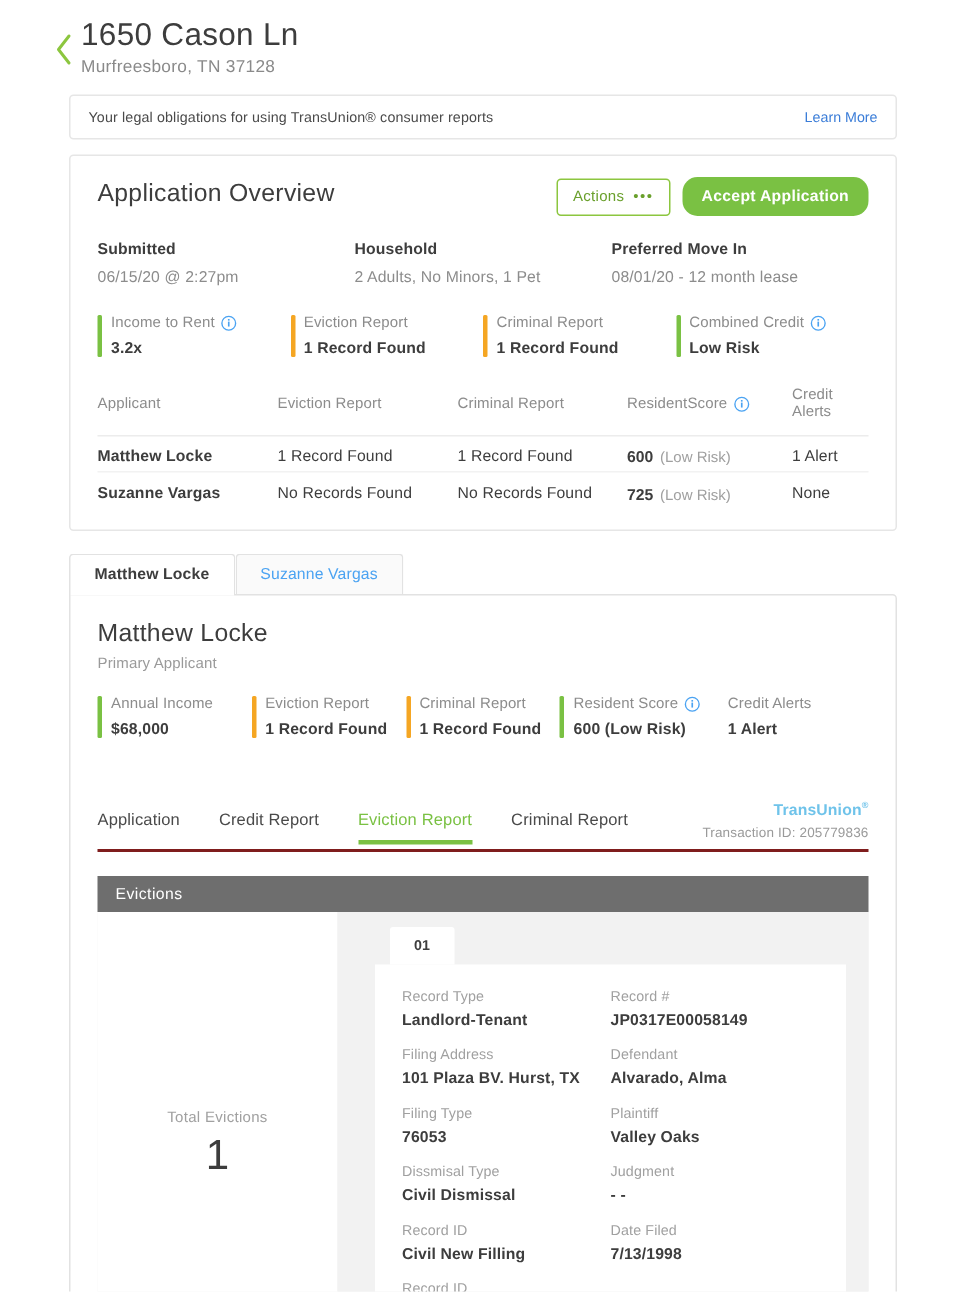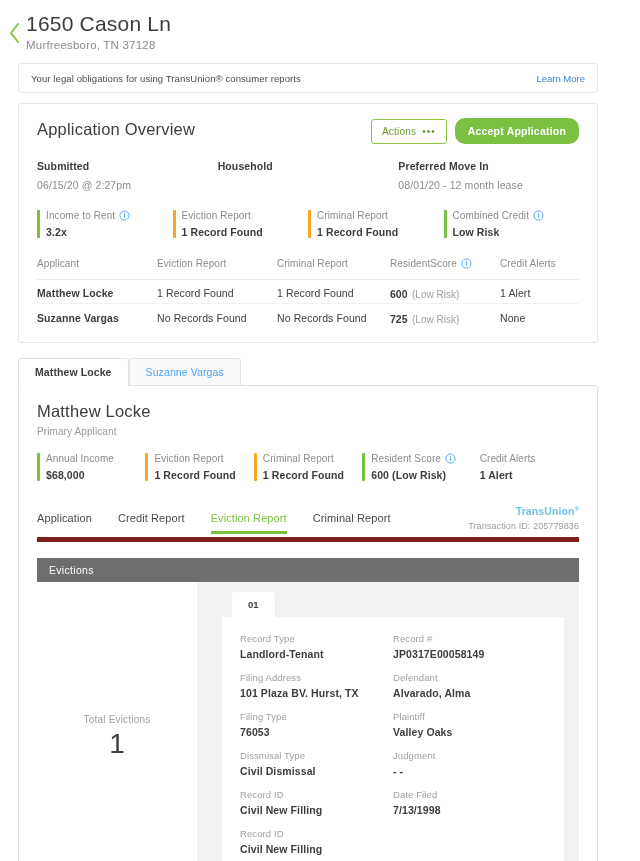--- a/index.html
+++ b/index.html
@@ -3,21 +3,21 @@
 <meta charset="utf-8">
 <style>
   * { box-sizing: border-box; margin: 0; padding: 0; }
   html, body {
     width: 640px; height: 861px;
     background: #ffffff;
     font-family: "Liberation Sans", sans-serif;
     color: #333;
     overflow: hidden;
   }
-  .page { width: 616px; height: 861px; position: relative; background:#fff; }
+  .page { width: 616px; height: 861px; position: relative; background:#fff;padding-left:28px; }
 
   
   .hdr { display:flex; align-items:flex-start; padding: 12px 0 0 6px; }
   .back-chevron {
     width:16px; height:26px; position:relative; flex:0 0 16px;
     margin-top:8px;
   }
   .back-chevron svg { display:block; }
   .hdr-text { margin-left: 4px; }
   .hdr-title { font-size: 21px; font-weight: 400; color:#3d3d3d; letter-spacing:.2px; line-height:24px; }
@@ -95,21 +95,21 @@
   
   .acard {
     margin: 0 18px 0 18px; border:1px solid #e2e2e2; background:#fff;
     padding: 16px 18px 0 18px; border-radius:0 3px 0 0;
     height: 503px; overflow:hidden; position:relative;
   }
   .aname { font-size:16.5px; color:#3d3d3d; letter-spacing:.2px;}
   .arole { font-size:10px; color:#9a9a9a; margin-top:5px; letter-spacing:.1px;}
 
   
-  .rtabs { display:flex; align-items:center; margin-top:20px; border-bottom:5px solid #7f1d1d; position:relative; }
+  .rtabs { display:flex; align-items:center; margin-top:38px; border-bottom:2px solid #7f1d1d; position:relative; }
   .rtab {
     font-size:11px; color:#4a4a4a; padding:6px 0 9px 0; margin-right:26px;
     cursor:pointer; position:relative; letter-spacing:.1px;
   }
   .rtab.active { color:#7ac143; }
   .rtab.active:after {
     content:""; position:absolute; left:0; right:0; bottom:-1px; height:2.5px; background:#7ac143;
   }
   .tu-block { margin-left:auto; text-align:right; padding-bottom:6px;}
   .tu-logo { font-size:10.5px; color:#6fc3ea; font-weight:bold; letter-spacing:.1px; position:relative; display:inline-block;}
@@ -176,20 +176,21 @@
       </div>
     </div>
 
     <div class="sum-row" id="summary-row">
         <div class="sum-col">
           <div class="sum-lbl">Submitted</div>
           <div class="sum-val">06/15/20 @ 2:27pm</div>
         </div>
         <div class="sum-col">
           <div class="sum-lbl">Household</div>
+          <div class="sum-val">2 Adults, No Minors, 1 Pet</div>
         </div>
         <div class="sum-col">
           <div class="sum-lbl">Preferred Move In</div>
           <div class="sum-val">08/01/20 - 12 month lease</div>
         </div>
       </div>
     <div class="metrics" id="overview-metrics">
         <div class="metric">
           <span class="bar" style="background:#7ac143"></span>
           <div class="metric-lbl">

